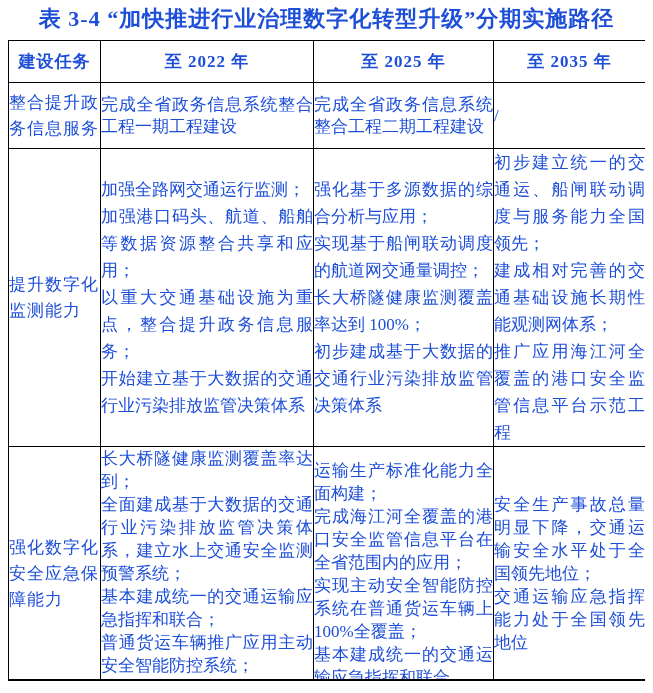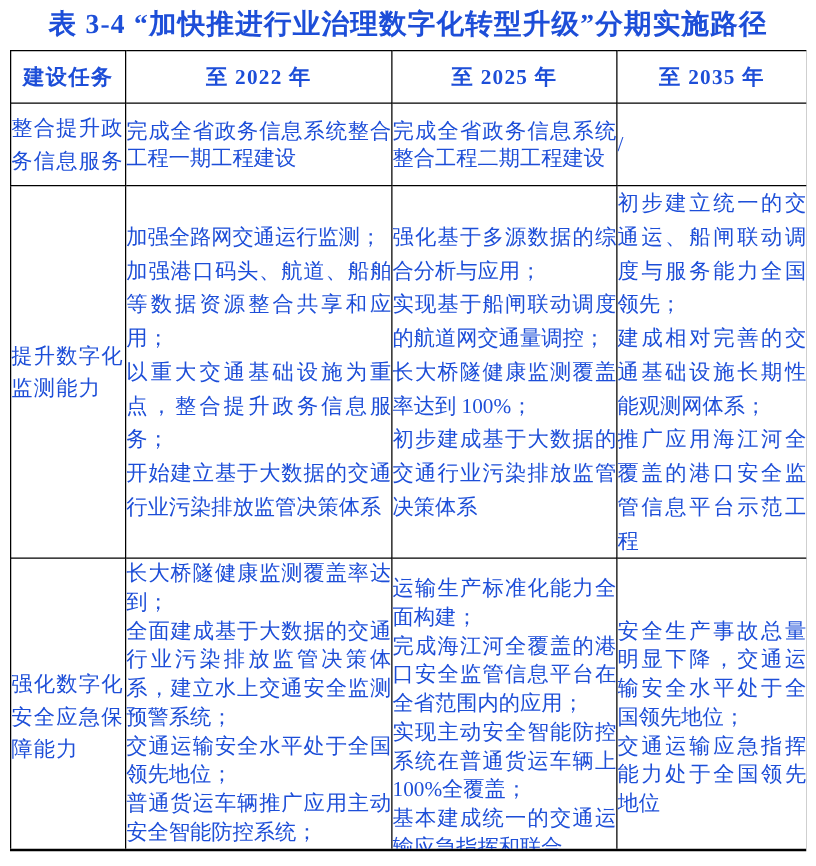--- a/index.html
+++ b/index.html
@@ -120,21 +120,21 @@
               <div class="para">初步建立统一的交通运、船闸联动调度与服务能力全国领先；</div>
               <div class="para">建成相对完善的交通基础设施长期性能观测网体系；</div>
               <div class="para">推广应用海江河全覆盖的港口安全监管信息平台示范工程</div>
             </td>
       </tr>
       <tr class="r3">
         <td class="task-cell">强化数字化安全应急保障能力</td>
         <td class="content-cell">
               <div class="para">长大桥隧健康监测覆盖率达到；</div>
               <div class="para">全面建成基于大数据的交通行业污染排放监管决策体系，建立水上交通安全监测预警系统；</div>
-              <div class="para">交通运输安全水平处于全国领先地位；</div>
+              <div class="para">基本建成统一的交通运输应急指挥和联合；</div>
               <div class="para">普通货运车辆推广应用主动安全智能防控系统；</div>
               <div class="para">初步建立统一的交通运</div>
             </td>
         <td class="content-cell">
               <div class="para">运输生产标准化能力全面构建；</div>
               <div class="para">完成海江河全覆盖的港口安全监管信息平台在全省范围内的应用；</div>
               <div class="para">实现主动安全智能防控系统在普通货运车辆上 100%全覆盖；</div>
               <div class="para">基本建成统一的交通运输应急指挥和联合</div>
             </td>
         <td class="content-cell">

